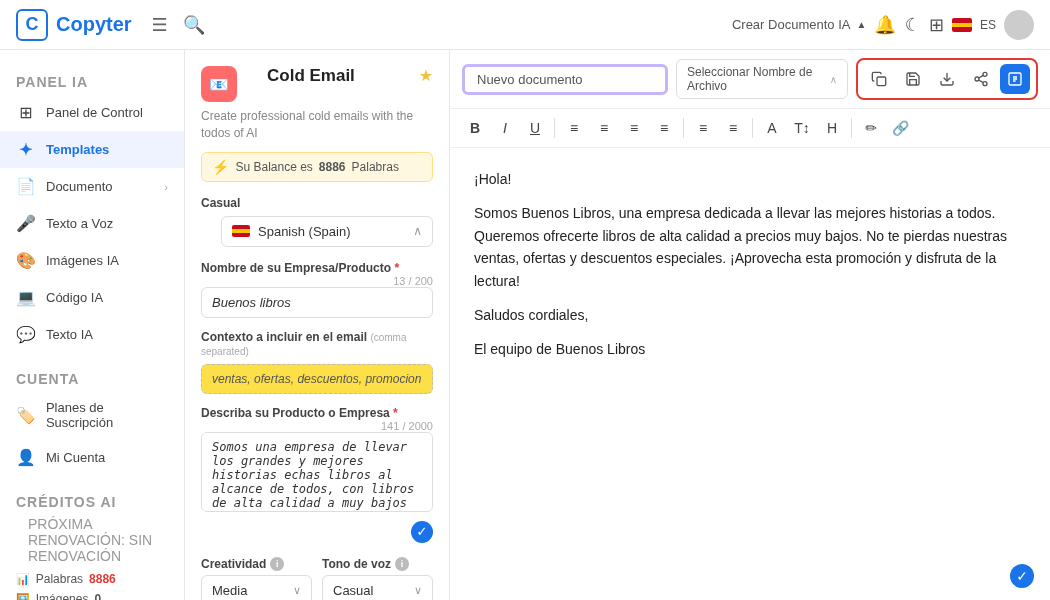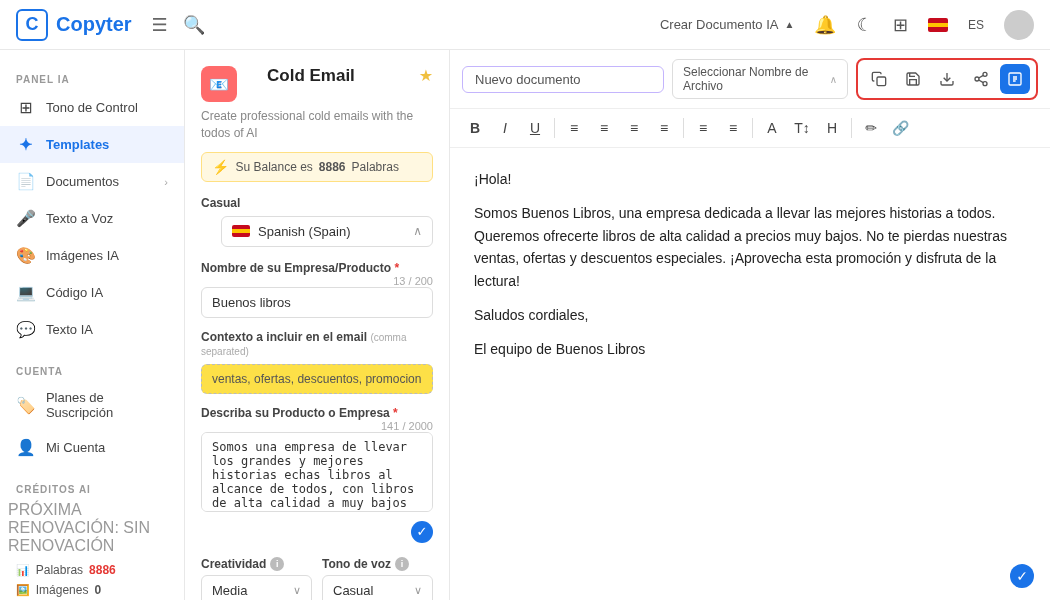--- a/index.html
+++ b/index.html
@@ -8,34 +8,34 @@
     
     .navbar {
       display: flex; align-items: center; background: #fff;
       height: 50px; padding: 0 16px; border-bottom: 1px solid #e8e8e8;
       flex-shrink: 0; z-index: 10;
     }
     .navbar-logo { display: flex; align-items: center; gap: 8px; font-size: 20px; font-weight: 700; color: #1a73e8; margin-right: 16px; }
     .navbar-logo-box { width: 32px; height: 32px; border: 2px solid #1a73e8; border-radius: 6px; display: flex; align-items: center; justify-content: center; font-size: 18px; font-weight: 900; color: #1a73e8; }
     .navbar-left-icons { display: flex; gap: 16px; align-items: center; margin-left: 4px; }
     .navbar-left-icons span { font-size: 18px; color: #666; cursor: pointer; }
-    .navbar-right { margin-left: auto; display: flex; align-items: center; gap: 20px; }
+    .navbar-right { margin-left: auto; display: flex; align-items: center; gap: 8px; }
     .navbar-crear { display: flex; align-items: center; gap: 6px; font-size: 13px; color: #555; cursor: pointer; }
     .navbar-crear span.caret { font-size: 10px; }
     .navbar-icon { font-size: 18px; color: #555; cursor: pointer; }
     .navbar-flag { width: 20px; height: 14px; background: linear-gradient(to bottom, #c60b1e 33%, #ffc400 33%, #ffc400 66%, #c60b1e 66%); border-radius: 2px; display: inline-block; }
     .navbar-es { font-size: 12px; color: #555; }
     .navbar-avatar { width: 30px; height: 30px; border-radius: 50%; background: #ccc; }
 
     
     .main-layout { display: flex; flex: 1; overflow: hidden; }
 
     
     .sidebar { width: 185px; background: #fff; border-right: 1px solid #e8e8e8; padding: 16px 0; overflow-y: auto; flex-shrink: 0; }
-    .sidebar-section-label { font-size: 10px; font-weight: 700; color: #999; letter-spacing: 1px; padding: 8px 16px 4px; text-transform: uppercase; }
+    .sidebar-section-label { font-size: 14px; font-weight: 700; color: #999; letter-spacing: 1px; padding: 8px 16px 4px; text-transform: uppercase; }
     .sidebar-item { display: flex; align-items: center; gap: 10px; padding: 9px 16px; cursor: pointer; color: #444; font-size: 13px; border-radius: 0; transition: background 0.15s; position: relative; }
     .sidebar-item .icon { font-size: 16px; width: 20px; text-align: center; }
     .sidebar-item .chevron { margin-left: auto; font-size: 11px; color: #aaa; }
     .sidebar-item.templates-active { color: #1a73e8; background: #eef3ff; font-weight: 600; }
     .sidebar-item.templates-active .icon { color: #1a73e8; }
 
     
     .content-area { flex: 1; display: flex; overflow: hidden; }
 
     
@@ -44,39 +44,39 @@
     .template-icon { width: 36px; height: 36px; background: #ff6b6b; border-radius: 8px; display: flex; align-items: center; justify-content: center; color: #fff; font-size: 16px; flex-shrink: 0; }
     .template-title { font-size: 17px; font-weight: 700; color: #222; flex: 1; margin-left: 20px; }
     .star-icon { color: #f0c040; font-size: 16px; cursor: pointer; }
     .template-desc { font-size: 12px; color: #888; margin-bottom: 10px; line-height: 1.4; }
     .balance-box { display: flex; align-items: center; gap: 6px; background: #fff8e1; border: 1px solid #ffe082; border-radius: 6px; padding: 6px 10px; margin-bottom: 14px; font-size: 12px; color: #555; }
     .balance-icon { color: #ffc107; font-size: 14px; }
     .balance-bold { font-weight: 700; }
     .form-label { font-size: 12px; font-weight: 600; color: #444; margin-bottom: 6px; margin-top: 14px; }
     .form-label-required { color: #e53935; }
     .form-label-count { font-size: 11px; color: #aaa; font-weight: 400; float: right; }
-    .form-input, .form-select, .form-textarea { width: 100%; border: 1px solid #ddd; border-radius: 6px; padding: 7px 10px; font-size: 13px; color: #333; background: #fff; outline: none; }
+    .form-input, .form-select, .form-textarea { width: 100%; border: 1px solid #ddd; border-radius: 6px; padding: 7px 10px; font-size: 13px; color: #333; background: #fff; outline: none; font-style: italic; }
     .form-textarea { resize: none; height: 80px; font-size: 12px; }
     .lang-select-box { display: flex; align-items: center; gap: 8px; border: 1px solid #ddd; border-radius: 6px; padding: 7px 10px; background: #fff; cursor: pointer; margin-left: 20px; }
     .lang-flag { width: 18px; height: 12px; background: linear-gradient(to bottom, #c60b1e 33%, #ffc400 33%, #ffc400 66%, #c60b1e 66%); border-radius: 2px; display: inline-block; }
     .lang-text { flex: 1; font-size: 13px; color: #333; }
     .lang-caret { color: #999; font-size: 12px; }
     .tag-input { width: 100%; border: 1px dashed #bbb; border-radius: 6px; padding: 7px 10px; font-size: 12px; color: #555; background: #fde047; }
     .checkbox-row { display: flex; align-items: center; justify-content: flex-end; margin-top: 6px; }
     .check-circle { width: 22px; height: 22px; background: #1a73e8; border-radius: 50%; display: flex; align-items: center; justify-content: center; color: #fff; font-size: 13px; }
     .form-row-two { display: flex; gap: 10px; margin-top: 14px; }
     .form-row-two > div { flex: 1; }
     .form-bottom-label { font-size: 12px; color: #444; font-weight: 600; margin-bottom: 4px; display: flex; align-items: center; gap: 4px; }
     .info-icon { width: 14px; height: 14px; border-radius: 50%; background: #bbb; color: #fff; display: inline-flex; align-items: center; justify-content: center; font-size: 9px; font-weight: 700; cursor: pointer; }
     .select-box-custom { border: 1px solid #ddd; border-radius: 6px; padding: 7px 10px; display: flex; align-items: center; justify-content: space-between; cursor: pointer; background: #fff; }
 
     
     .editor-panel { flex: 1; background: #fff; display: flex; flex-direction: column; overflow: hidden; }
     .editor-toolbar-top { display: flex; align-items: center; padding: 8px 12px; border-bottom: 1px solid #eee; gap: 8px; }
-    .doc-name-input { border: 1px solid #c4b5fd; border-radius: 6px; padding: 5px 12px; font-size: 13px; color: #555; background: #fff; }
+    .doc-name-input { border: 3px solid #c4b5fd; border-radius: 6px; padding: 5px 12px; font-size: 13px; color: #555; background: #fff; }
     .file-selector { display: flex; align-items: center; gap: 6px; border: 1px solid #ddd; border-radius: 6px; padding: 5px 10px; font-size: 12px; color: #555; cursor: pointer; background: #fff; }
     .file-selector-caret { font-size: 10px; color: #aaa; }
     .toolbar-icons-right { margin-left: auto; display: flex; align-items: center; gap: 4px; border: 2px solid #e53935; border-radius: 8px; padding: 4px 6px; }
     .toolbar-icon-btn { width: 30px; height: 30px; display: flex; align-items: center; justify-content: center; border-radius: 6px; cursor: pointer; font-size: 16px; color: #555; }
     .toolbar-icon-btn.active { background: #1a73e8; color: #fff; }
     .editor-format-bar { display: flex; align-items: center; gap: 4px; padding: 6px 12px; border-bottom: 1px solid #eee; flex-wrap: wrap; }
     .fmt-btn { display: flex; align-items: center; justify-content: center; width: 26px; height: 26px; border-radius: 4px; cursor: pointer; font-size: 14px; color: #444; }
     .fmt-sep { width: 1px; height: 20px; background: #ddd; margin: 0 2px; }
     .editor-body { flex: 1; overflow-y: auto; padding: 20px 24px; position: relative; }
     .editor-body p { margin-bottom: 12px; font-size: 14px; line-height: 1.6; color: #222; }
@@ -114,29 +114,29 @@
   </div>
 </nav>
 
 <div class="main-layout">
 
   <aside class="sidebar">
     <div class="sidebar-section-label">PANEL IA</div>
 
     <div class="sidebar-item">
       <span class="icon">⊞</span>
-      <span>Tono de Control</span>
+      <span>Panel de Control</span>
     </div>
     <div class="sidebar-item templates-active">
       <span class="icon sidebar-ai-icon">✦</span>
       <span>Templates</span>
     </div>
     <div class="sidebar-item">
       <span class="icon">📄</span>
-      <span>Documentos</span>
+      <span>Documento</span>
       <span class="chevron">›</span>
     </div>
     <div class="sidebar-item">
       <span class="icon">🎤</span>
       <span>Texto a Voz</span>
     </div>
     <div class="sidebar-item">
       <span class="icon">🎨</span>
       <span>Imágenes IA</span>
     </div>
@@ -153,21 +153,21 @@
     <div class="sidebar-item">
       <span class="icon">🏷️</span>
       <span>Planes de Suscripción</span>
     </div>
     <div class="sidebar-item">
       <span class="icon">👤</span>
       <span>Mi Cuenta</span>
     </div>
 
     <div class="sidebar-section-label" style="margin-top:10px;">CRÉDITOS AI</div>
-    <div style="padding: 2px 8px 4px;font-size:16px;color:#999;">PRÓXIMA RENOVACIÓN: SIN RENOVACIÓN</div>
+    <div style="padding: 2px 28px 4px;font-size:14px;color:#999;">PRÓXIMA RENOVACIÓN: SIN RENOVACIÓN</div>
     <div style="padding: 4px 16px;display:flex;align-items:center;gap:6px;">
       <span style="font-size:11px;color:#1a73e8;">📊</span>
       <span style="font-size:12px;color:#555;">Palabras</span>
       <span style="font-size:12px;color:#e53935;font-weight:700;">8886</span>
     </div>
     <div style="padding: 2px 16px;display:flex;align-items:center;gap:6px;">
       <span style="font-size:11px;color:#1a73e8;">🖼️</span>
       <span style="font-size:12px;color:#555;">Imágenes</span>
       <span style="font-size:12px;color:#555;font-weight:700;">0</span>
     </div>

